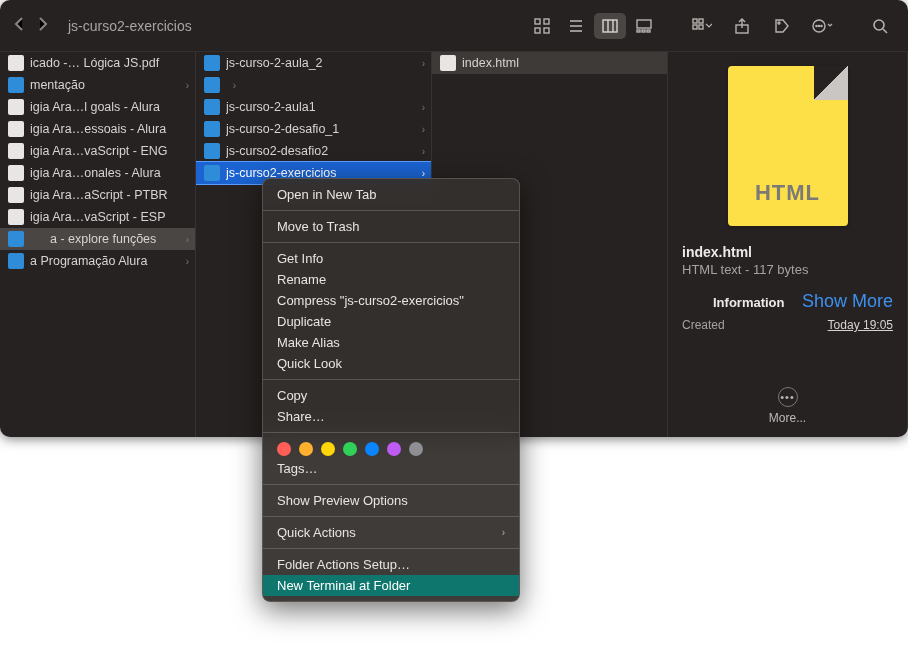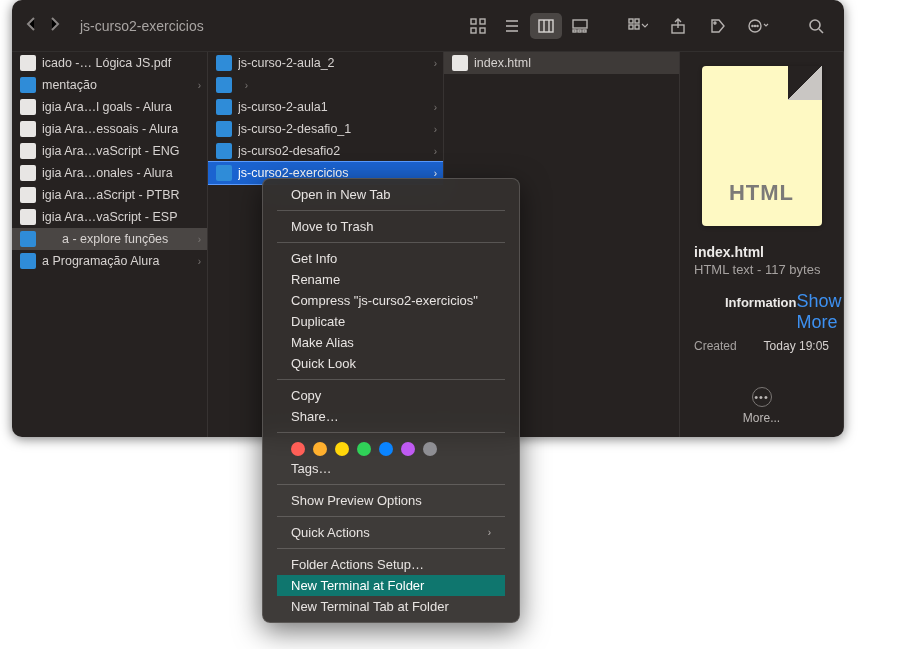--- a/index.html
+++ b/index.html
@@ -1,17 +1,17 @@
 <!DOCTYPE html>
 <html><head>
 <meta charset="utf-8">
 <style>
   * { margin: 0; padding: 0; box-sizing: border-box; font-family: -apple-system, "Helvetica Neue", Arial, sans-serif; }
   body { background: #fff; width: 908px; height: 649px; overflow: hidden; position: relative; }
-  .window { position: absolute; top: 0; left: 12px; width: 832px; height: 437px; background: #262221; border-radius: 10px; overflow: visible; box-shadow: 0 2px 12px rgba(0,0,0,.5); }
+  .window { position: absolute; top: 0; left: 0; width: 908px; height: 437px; background: #262221; border-radius: 10px; overflow: visible; box-shadow: 0 2px 12px rgba(0,0,0,.5); }
   
   .toolbar { height: 52px; display: flex; align-items: center; padding: 0 12px; gap: 8px; border-bottom: 1px solid rgba(255,255,255,0.06); }
   .nav { display: flex; gap: 10px; margin-right: 6px; }
   .nav svg { stroke: #8a8685; }
   .crumb { color: #a8a4a2; font-size: 14px; margin-left: 4px; }
   .spacer { flex: 1; }
   .tb-group { display: flex; align-items: center; gap: 2px; }
   .tb-btn { width: 32px; height: 26px; display: flex; align-items: center; justify-content: center; border-radius: 5px; }
   .tb-btn.active { background: #4a4644; }
   .tb-sep { width: 10px; }
@@ -29,37 +29,37 @@
   .ico.folder { background: #2f8cd8; }
   .ico.file { background: #e8e6e4; }
   .row .lbl { flex: 1; overflow: hidden; text-overflow: ellipsis; }
   .row .chev { width: 10px; flex: none; color: #7a7674; font-size: 10px; text-align: right; }
   .row.sel-dim { background: #4a4644; gap: 20px; }
   .row.sel-bright { background: #1b63d0; color: #fff; outline: 1px solid #5a9bff; }
   .row.sel-bright .chev { color: #fff; }
   .row.sel-dim2 { background: #3e3a38; }
   
   .preview { display: flex; flex-direction: column; align-items: center; padding-top: 14px; }
-  .doc-icon { width: 120px; height: 160px; background: #fef9c3; border-radius: 4px; position: relative; box-shadow: 0 1px 4px rgba(0,0,0,.3); display: flex; align-items: flex-end; justify-content: center; }
+  .doc-icon { width: 120px; height: 160px; background: #fde047; border-radius: 4px; position: relative; box-shadow: 0 1px 4px rgba(0,0,0,.3); display: flex; align-items: flex-end; justify-content: center; }
   .doc-icon .fold { position: absolute; top: 0; right: 0; width: 34px; height: 34px; background: linear-gradient(135deg, transparent 50%, #c9c6c3 50%); }
   .doc-icon .fold::after { content: ""; position: absolute; top: 0; right: 0; width: 34px; height: 34px; background: linear-gradient(135deg, #262221 49%, transparent 50%); }
   .doc-icon .ext { font-size: 22px; font-weight: 600; color: #7c7a78; letter-spacing: 1px; padding-bottom: 20px; }
   .meta { width: 100%; padding: 18px 14px 0 14px; }
   .fname { color: #eceae8; font-size: 14px; font-weight: 600; }
   .fdesc { color: #a6a2a0; font-size: 13px; margin-top: 2px; }
   .info-row { display: flex; justify-content: space-between; align-items: baseline; margin-top: 14px; padding-left: 31px; }
   .info-lbl { color: #eceae8; font-size: 13px; font-weight: 600; }
   .show-more { color: #3d90f0; font-size: 18px; }
   .kv { display: flex; justify-content: space-between; margin-top: 6px; font-size: 12px; }
   .kv .k { color: #a6a2a0; }
-  .kv .v { color: #d6d2d0; }
+  .kv .v { color: #d6d2d0; text-decoration: underline; }
   .more-dots { position: absolute; bottom: 12px; left: 0; right: 0; text-align: center; color: #bcb8b6; font-size: 12px; }
   .more-dots .circ { display: inline-flex; width: 20px; height: 20px; border: 1px solid #7a7674; border-radius: 50%; align-items: center; justify-content: center; margin-bottom: 4px; font-size: 11px; letter-spacing: 1px; }
   
-  .ctx { position: absolute; left: 262px; top: 178px; width: 258px; background: rgba(52,48,46,0.95); border: 1px solid rgba(120,116,114,0.5); border-radius: 8px; box-shadow: 0 8px 28px rgba(0,0,0,.55); backdrop-filter: blur(12px); padding: 5px 14px; z-index: 50; }
+  .ctx { position: absolute; left: 262px; top: 178px; width: 258px; background: rgba(52,48,46,0.95); border: 1px solid rgba(120,116,114,0.5); border-radius: 8px; box-shadow: 0 8px 28px rgba(0,0,0,.55); backdrop-filter: blur(12px); padding: 5px 0; z-index: 50; }
   .ctx .mi { height: 21px; display: flex; align-items: center; padding: 0 14px; color: #e8e4e2; font-size: 13px; position: relative; }
   .ctx .mi.hov { background: #0f766e; color: #fff; }
   .ctx .mi .sub { margin-left: auto; color: #b6b2b0; font-size: 10px; }
   .ctx .sep { height: 1px; background: rgba(160,156,154,0.35); margin: 5px 0; }
   .tags { display: flex; gap: 8px; padding: 4px 14px 2px; }
   .tag { width: 14px; height: 14px; border-radius: 50%; }
 </style>
 </head>
 <body>
 
@@ -286,14 +286,13 @@
   <div class="sep"></div>
   <div class="mi">Show Preview Options</div>
   <div class="sep"></div>
   <div class="mi">
       <span>Quick Actions</span>
       <span class="sub">›</span>
     </div>
   <div class="sep"></div>
   <div class="mi">Folder Actions Setup…</div>
   <div class="mi hov">New Terminal at Folder</div>
-  <div class="mi">New Terminal Tab at Folder</div>
 </div>
 
 </body></html>

